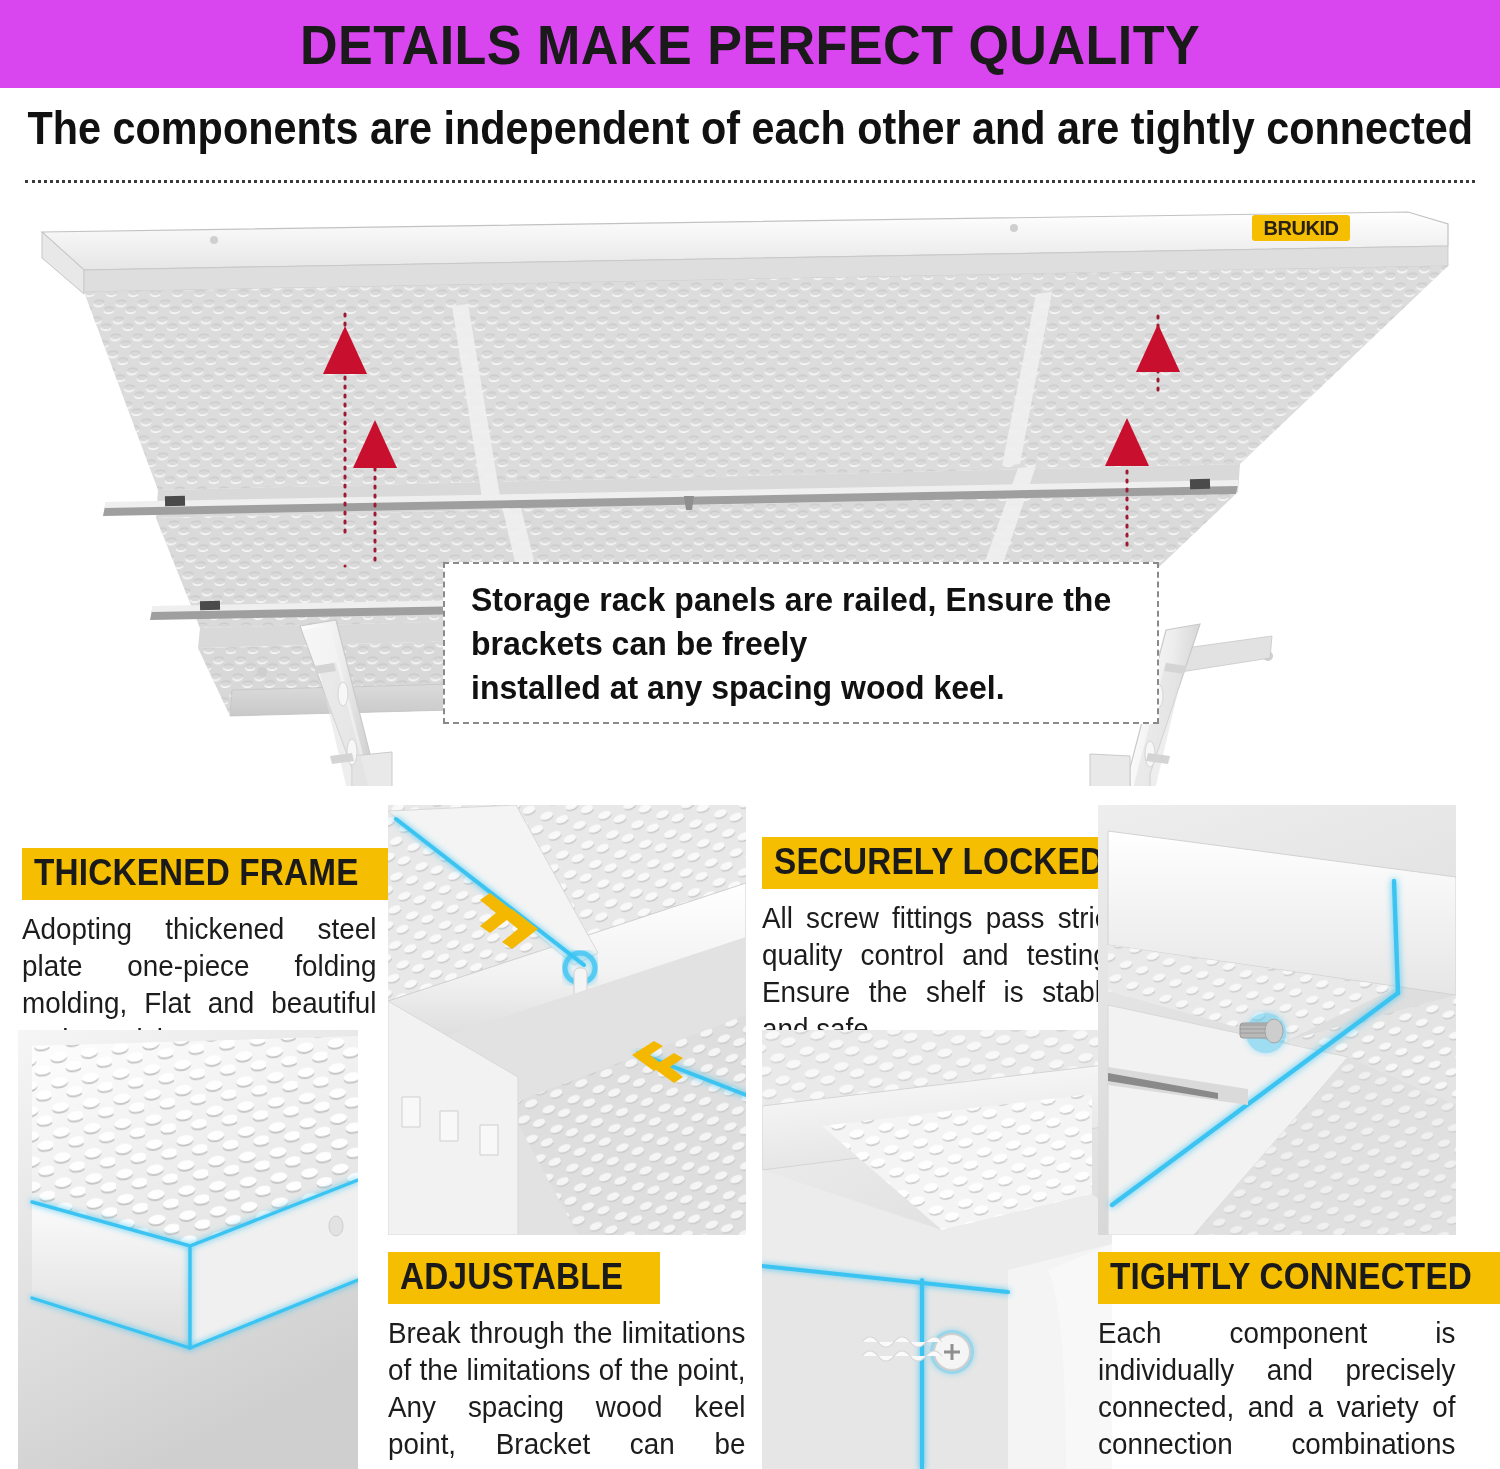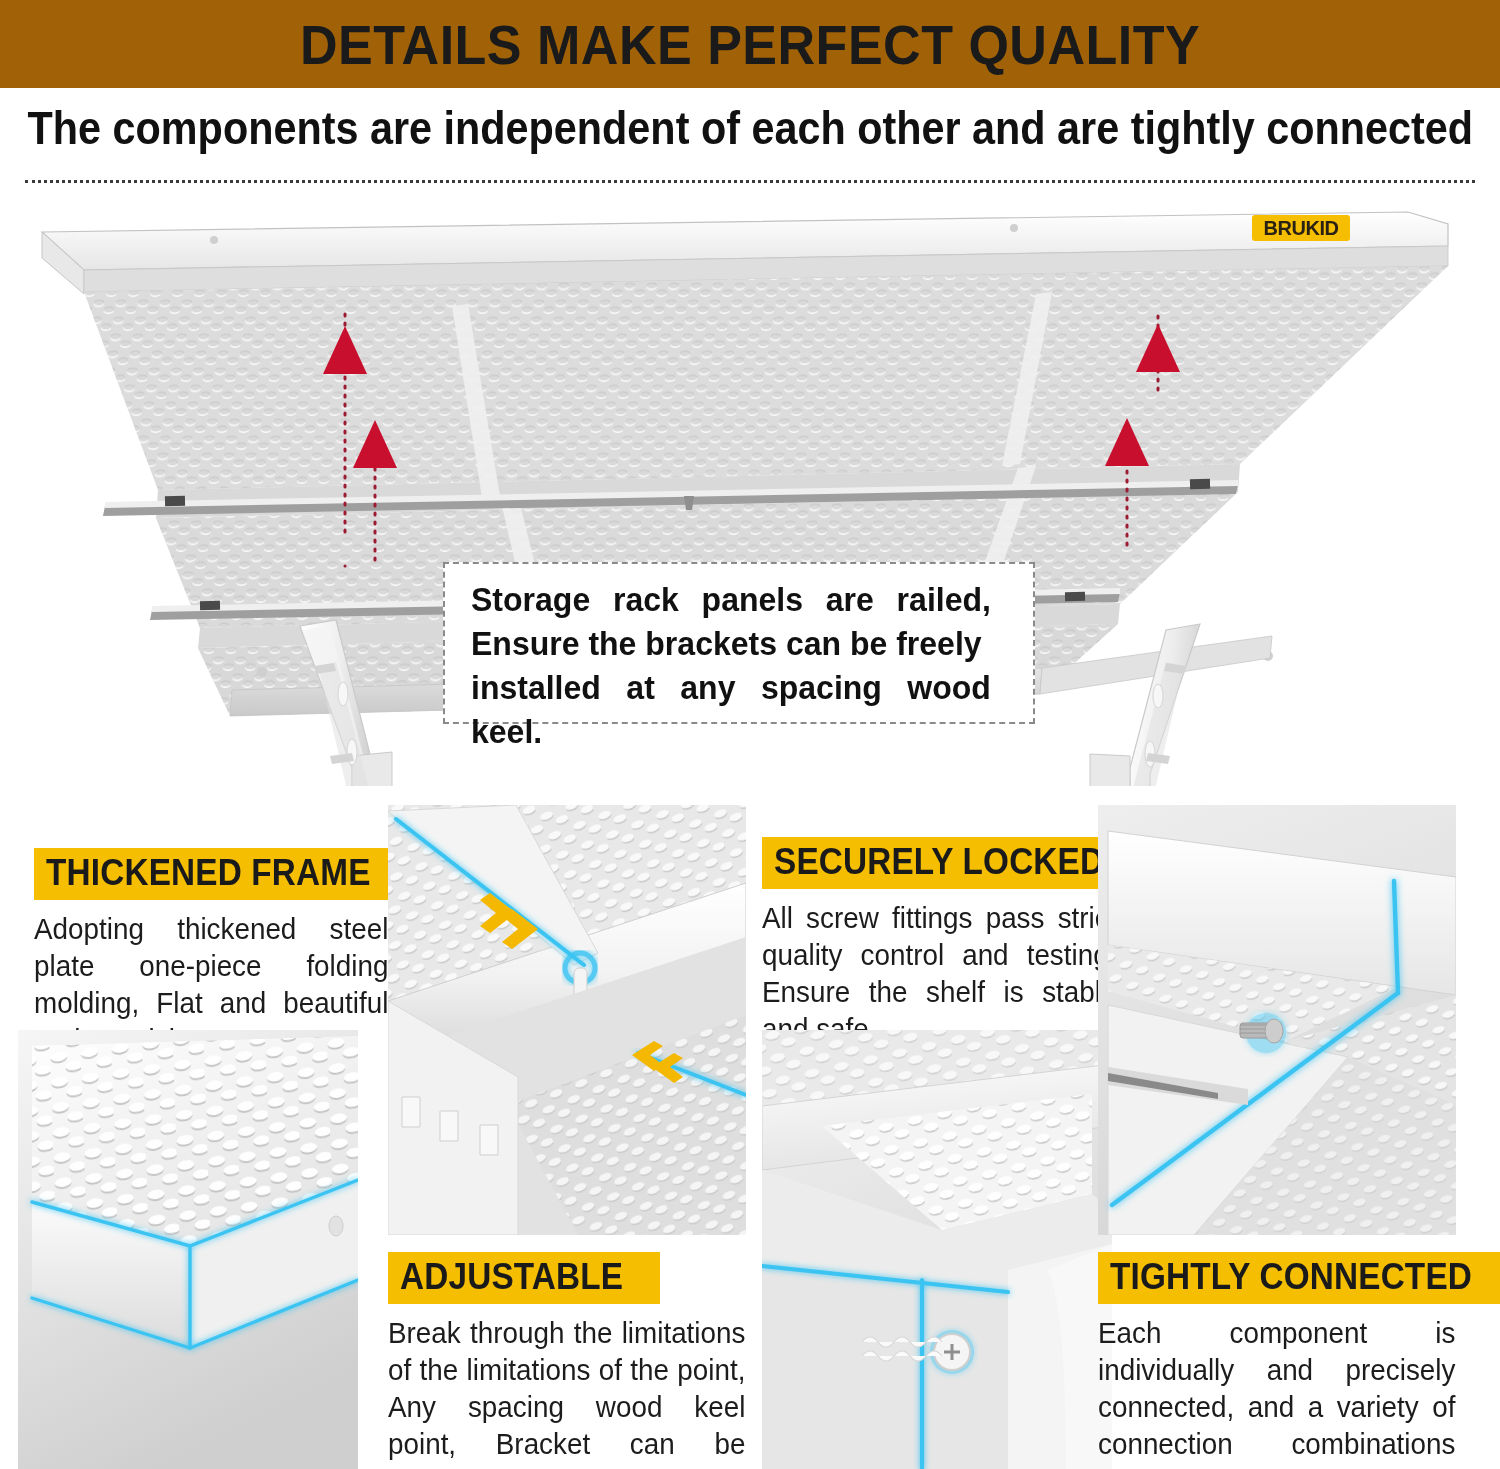--- a/index.html
+++ b/index.html
@@ -7,21 +7,21 @@
   body {
     background:#ffffff;
     font-family:"Liberation Sans", sans-serif;
     overflow:hidden;
     position:relative;
   }
 
   
   .header-bar{
     width:1500px; height:88px;
-    background:#a16207;
+    background:#d946ef;
     display:flex; align-items:center; justify-content:center;
   }
   .header-title{
     font-family:"Liberation Sans Narrow","Liberation Sans",sans-serif;
     font-weight:900;
     font-size:56px;
     letter-spacing:0.5px;
     color:#1a1a1a;
     transform:scaleX(0.93);
     white-space:nowrap;
@@ -49,21 +49,21 @@
   .hero{
     position:absolute;
     left:0; top:196px; width:1200px; height:590px;
   }
   .hero svg{ display:block; width:1500px; height:590px; }
 
   
   .callout{
     position:absolute;
     left:443px; top:562px;
-    width:592px; height:162px;
+    width:716px; height:162px;
     border:2px dashed #8a8a8a;
     background:#ffffff;
     padding:14px 26px 10px 26px;
   }
   .callout p{
     font-family:"Liberation Sans Narrow","Liberation Sans",sans-serif;
     font-weight:700;
     font-size:33px;
     line-height:44px;
     color:#111;
@@ -116,21 +116,21 @@
     width:104%;
   }
   .photo{
     position:relative;
     overflow:hidden;
     background:#f2f2f2;
   }
   .photo svg{ display:block; width:100%; height:100%; }
 
   
-  .c1 .txtblk{ position:absolute; top:62px; left:16px; width:355px; }
+  .c1 .txtblk{ position:absolute; top:62px; left:4px; width:355px; }
   .c1 .photo { position:absolute; top:244px; left:0; width:340px; height:439px; }
 
   .c2 .photo { position:absolute; top:19px; left:0; width:358px; height:430px; }
   .c2 .txtblk{ position:absolute; top:466px; left:0; width:358px; }
 
   .c3 .txtblk{ position:absolute; top:51px; left:0; width:355px; }
   .c3 .photo { position:absolute; top:244px; left:0; width:350px; height:439px; }
 
   .c4 .photo { position:absolute; top:19px; left:0; width:358px; height:430px; }
   .c4 .txtblk{ position:absolute; top:466px; left:0; width:358px; }

